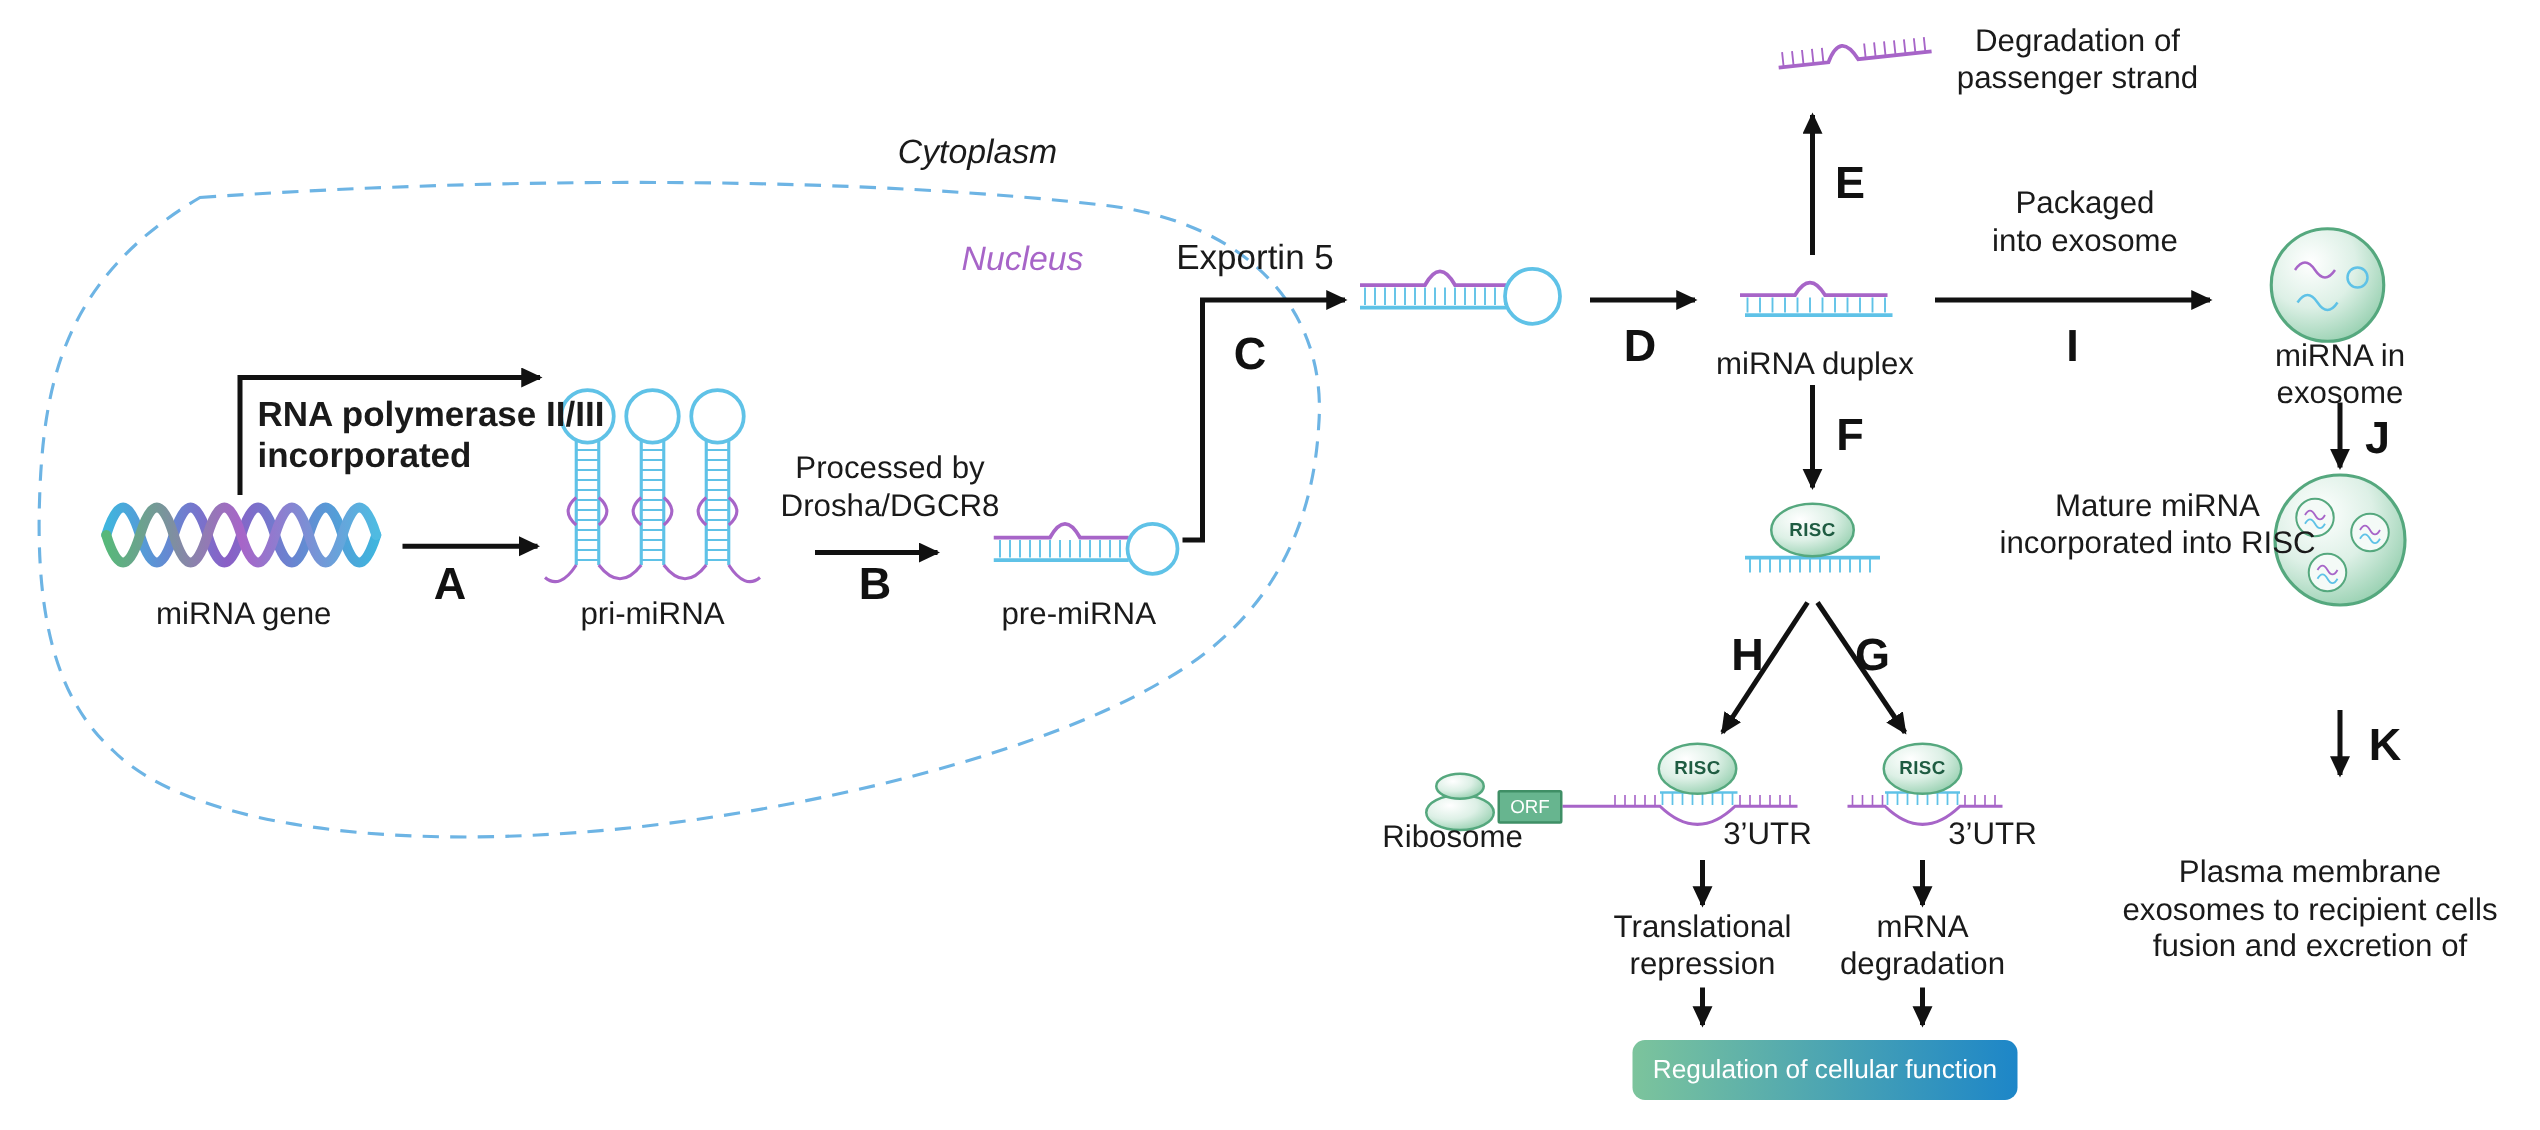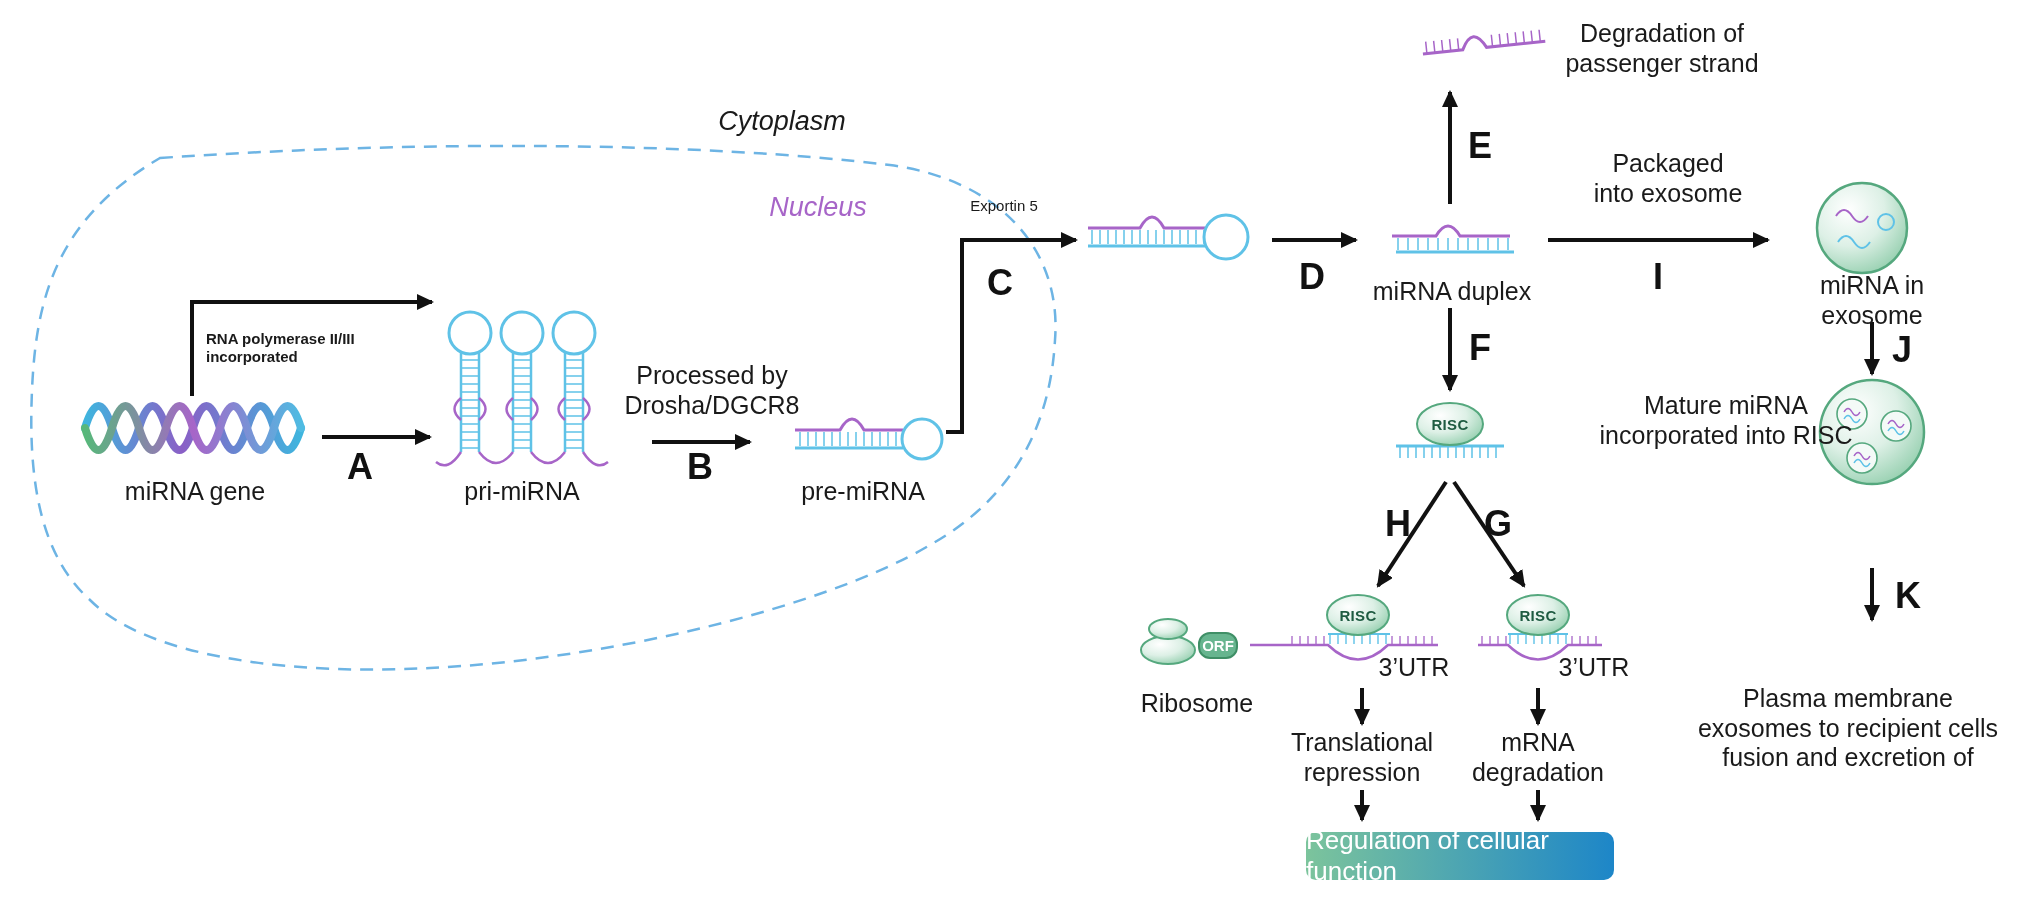--- a/index.html
+++ b/index.html
@@ -23,35 +23,35 @@
     position:absolute;transform:translate(-50%,-50%);
     text-align:center;font-size:25px;line-height:1.18;white-space:nowrap;
   }
   .lbl-left{transform:translate(0,-50%);text-align:left;}
   .step{
     position:absolute;transform:translate(-50%,-50%);
     font-size:36px;font-weight:bold;color:#111;
   }
   .italic{font-style:italic;font-size:27px;}
   .nucleus-text{color:var(--nucleus-text);}
-  .small{font-size:15px;}
+  .small{font-size:28px;}
   .risc-lbl{
     position:absolute;transform:translate(-50%,-50%);
     font-size:15px;font-weight:bold;color:#1f5c42;letter-spacing:.3px;
   }
   .orf-box{
-    position:absolute;left:1198px;top:632px;width:40px;height:27px;
-    background:var(--green-mid);border:2px solid #3f8f66;border-radius:12px;
-    color:#ffffff;font-size:15px;font-weight:bold;
+    position:absolute;left:1198px;top:632px;width:52px;height:27px;
+    background:var(--green-mid);border:2px solid #3f8f66;border-radius:2px;
+    color:#ffffff;font-size:15px;font-weight:normal;
     display:flex;align-items:center;justify-content:center;box-sizing:border-box;
   }
   .reg-box{
     position:absolute;left:1306px;top:832px;width:308px;height:48px;border-radius:10px;
     background:linear-gradient(90deg,var(--regulation-gradient-start),var(--regulation-gradient-end));
-    color:#ffffff;font-size:26px;display:flex;align-items:center;justify-content:center;
+    color:#ffffff;font-size:21px;display:flex;align-items:center;justify-content:center;
   }
   
   .s-cyan{stroke:var(--strand-cyan);fill:none;}
   .s-purple{stroke:var(--strand-purple);fill:none;}
   .arrow-line{stroke:var(--arrow);stroke-width:4;fill:none;}
   .nucleus-boundary{stroke:var(--nucleus-border);stroke-width:2.5;fill:none;stroke-dasharray:13 9;}
   .g-ball{fill:url(#greenBall);stroke:var(--green-stroke);}
   .g-inner{fill:#f4faf7;stroke:var(--green-stroke);}
 </style>
 </head>
@@ -251,21 +251,21 @@
   </div>
 
   <div class="risc-lbl" style="left:1450px;top:424px;">RISC</div>
   <div class="risc-lbl" style="left:1358px;top:615px;">RISC</div>
   <div class="risc-lbl" style="left:1538px;top:615px;">RISC</div>
 
   <div class="orf-box">
     <span>ORF</span>
   </div>
 
-  <div class="lbl" style="left:1162px;top:704px;margin-left:35px;">Ribosome</div>
+  <div class="lbl" style="left:1162px;top:670px;">Ribosome</div>
 
   <div class="lbl" style="left:1414px;top:668px;">3’UTR</div>
   <div class="lbl" style="left:1594px;top:668px;">3’UTR</div>
 
   <div class="lbl" style="left:1362px;top:757px;">
     <div>Translational</div>
     <div>repression</div>
   </div>
 
   <div class="lbl" style="left:1538px;top:757px;">

